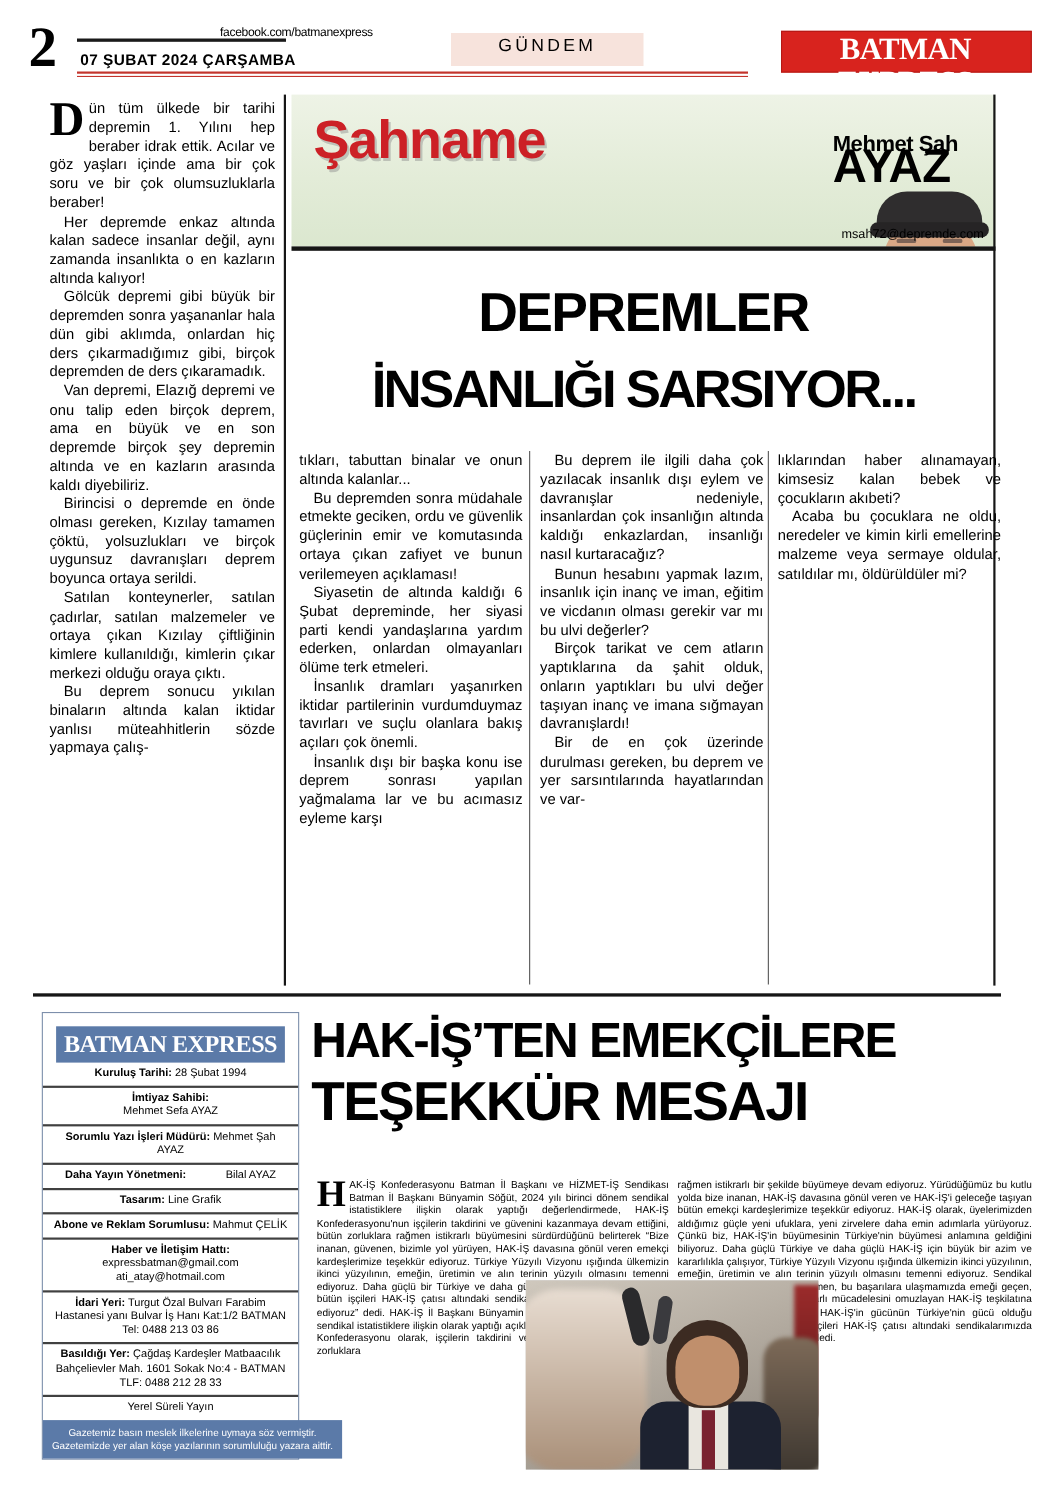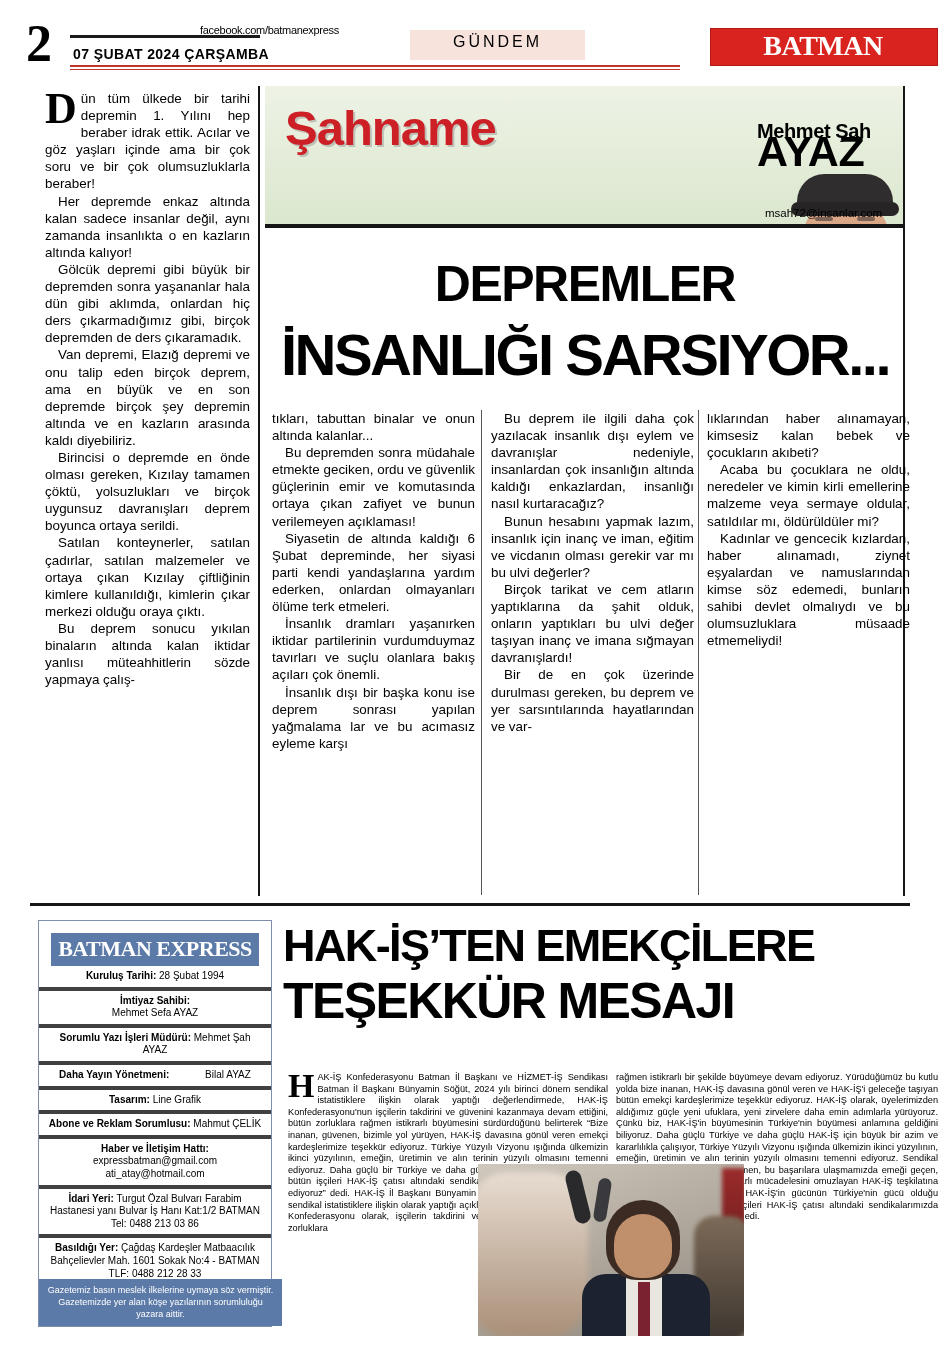--- a/index.html
+++ b/index.html
@@ -32,21 +32,21 @@
   .ph-hatbrim{position:absolute;left:46px;top:30px;width:108px;height:14px;background:#262425;border-radius:8px;}
   .ph-face{position:absolute;left:58px;top:24px;width:86px;height:84px;background:#d9a785;border-radius:42px 42px 40px 40px;}
   .ph-brow{position:absolute;top:45px;width:18px;height:4px;background:#7d6356;border-radius:3px;}
   .ph-brow.l{left:70px;}.ph-brow.r{left:112px;}
   #banner-bottom-rule{position:absolute;left:265px;top:224px;width:640px;height:4px;background:#151515;}
 
   
   #headline-1{position:absolute;left:265px;top:258px;width:640px;text-align:center;font-family:"Liberation Sans",sans-serif;
       font-weight:bold;font-size:50px;line-height:52px;letter-spacing:-1.5px;}
   #headline-2{position:absolute;left:262px;top:325px;width:646px;text-align:center;font-family:"Liberation Sans",sans-serif;
-      font-weight:bold;font-size:58px;line-height:60px;letter-spacing:-2.5px;}
+      font-weight:bold;font-size:48px;line-height:60px;letter-spacing:-2.5px;}
 
   
   .col{position:absolute;font-family:"Liberation Sans",sans-serif;font-size:13.4px;line-height:17.1px;text-align:justify;
        -webkit-hyphens:auto;hyphens:auto;}
   .col p{margin:0 0 0 0;text-indent:13px;}
   #col-1{left:45px;top:90px;width:205px;}
   #col-1 .dropcap-para{text-indent:0;}
   #col-1 .dropcap{float:left;font-family:"Liberation Serif",serif;font-weight:bold;font-size:44px;line-height:33px;padding:2px 4px 0 0;}
   #col-2{left:272px;top:410px;width:203px;}
   #col-3{left:491px;top:410px;width:203px;}
@@ -59,24 +59,24 @@
 
   
   #mid-rule{position:absolute;left:30px;top:903px;width:880px;height:3px;background:#161616;}
 
   
   #imprint{position:absolute;left:38px;top:920px;width:232px;height:405px;border:1px solid #7d8fab;background:#fff;
        font-family:"Liberation Sans",sans-serif;}
   #imprint-logo{margin:12px 12px 0 12px;height:33px;background:#5b7aa8;position:relative;}
   #imprint-logo-text{position:absolute;left:0;top:2px;width:100%;text-align:center;color:#fff;font-family:"Liberation Serif",serif;
        font-weight:bold;font-size:22px;letter-spacing:-0.5px;line-height:28px;}
-  .imp-row{padding:4px 8px 4px 8px;border-top:4px solid #404040;text-align:center;font-size:10px;line-height:12.6px;}
+  .imp-row{padding:4px 8px 4px 8px;border-top:2px solid #404040;text-align:center;font-size:10px;line-height:12.6px;}
   .imp-row:first-of-type{border-top:none;}
   .imp-row .lbl{font-weight:bold;}
-  #imprint-footer{position:absolute;left:0;bottom:0;width:243px;background:#5b7aa8;color:#fff;font-size:9px;line-height:12px;
+  #imprint-footer{position:absolute;left:0;bottom:0;width:272px;background:#5b7aa8;color:#fff;font-size:9px;line-height:12px;
        text-align:center;padding:5px 5px 6px 5px;box-sizing:border-box;}
 
   
   #bottom-headline-1{position:absolute;left:283px;top:922px;width:655px;font-family:"Liberation Sans",sans-serif;font-weight:bold;
        font-size:45px;line-height:47px;letter-spacing:-1.6px;}
   #bottom-headline-2{position:absolute;left:283px;top:975px;width:655px;font-family:"Liberation Sans",sans-serif;font-weight:bold;
        font-size:50px;line-height:52px;letter-spacing:-1.6px;}
   .bcol{position:absolute;font-family:"Liberation Sans",sans-serif;font-size:9.2px;line-height:11.6px;text-align:justify;}
   .bcol p{margin:0;text-indent:9px;}
   #bcol-1{left:288px;top:1072px;width:320px;}
@@ -119,21 +119,21 @@
     <div class="ph-brow l"></div>
     <div class="ph-brow r"></div>
 
     <div class="ph-hat"></div>
     <div class="ph-hatbrim"></div>
   </div>
 </div>
 <div id="banner-title">Şahname</div>
 <div id="author-first">Mehmet Şah</div>
 <div id="author-last">AYAZ</div>
-<div id="author-email">msah72@insanlar.com</div>
+<div id="author-email">msah72@depremde.com</div>
 <div id="banner-bottom-rule"></div>
 
 <div id="headline-1">DEPREMLER</div>
 <div id="headline-2">İNSANLIĞI SARSIYOR...</div>
 
 <div class="vr" id="vr-a"></div>
 <div class="vr" id="vr-b"></div>
 <div class="vr" id="vr-c"></div>
 <div class="vr" id="vr-d"></div>
 
@@ -158,21 +158,20 @@
 <div class="col" id="col-3">
   <p>Bu deprem ile ilgili daha çok yazılacak insanlık dışı eylem ve davranışlar nedeniyle, insanlardan çok insanlığın altında kaldığı enkazlardan, insanlığı nasıl kurtaracağız?</p>
   <p>Bunun hesabını yapmak lazım, insanlık için inanç ve iman, eğitim ve vicdanın olması gerekir var mı bu ulvi değerler?</p>
   <p>Birçok tarikat ve cem atların yaptıklarına da şahit olduk, onların yaptıkları bu ulvi değer taşıyan inanç ve imana sığmayan davranışlardı!</p>
   <p>Bir de en çok üzerinde durulması gereken, bu deprem ve yer sarsıntılarında hayatlarından ve var-</p>
 </div>
 
 <div class="col" id="col-4">
   <p style="text-indent:0">lıklarından haber alınamayan, kimsesiz kalan bebek ve çocukların akıbeti?</p>
   <p>Acaba bu çocuklara ne oldu, neredeler ve kimin kirli emellerine malzeme veya sermaye oldular, satıldılar mı, öldürüldüler mi?</p>
-  <p>Kadınlar ve gencecik kızlardan, haber alınamadı, ziynet eşyalardan ve namuslarından kimse söz edemedi, bunların sahibi devlet olmalıydı ve bu olumsuzluklara müsaade etmemeliydi!</p>
 </div>
 
 <div id="mid-rule"></div>
 
 <div id="imprint">
   <div id="imprint-logo">
     <div id="imprint-logo-text">BATMAN EXPRESS</div>
   </div>
   <div id="imprint-rows">
       <div class="imp-row"><span class="lbl">Kuruluş Tarihi:</span><span style="white-space: pre-line; text-align: right;"> 28 Şubat 1994</span></div>

